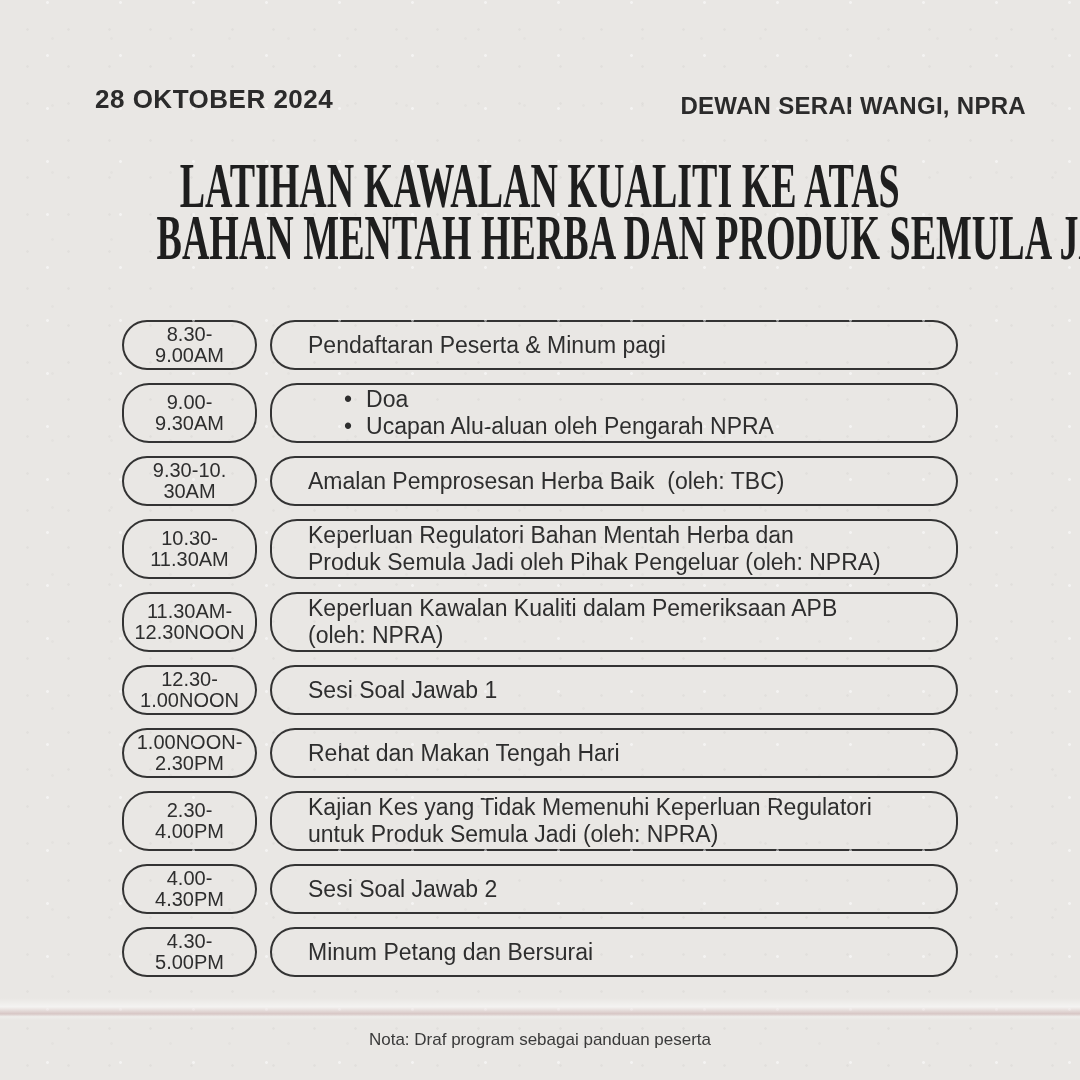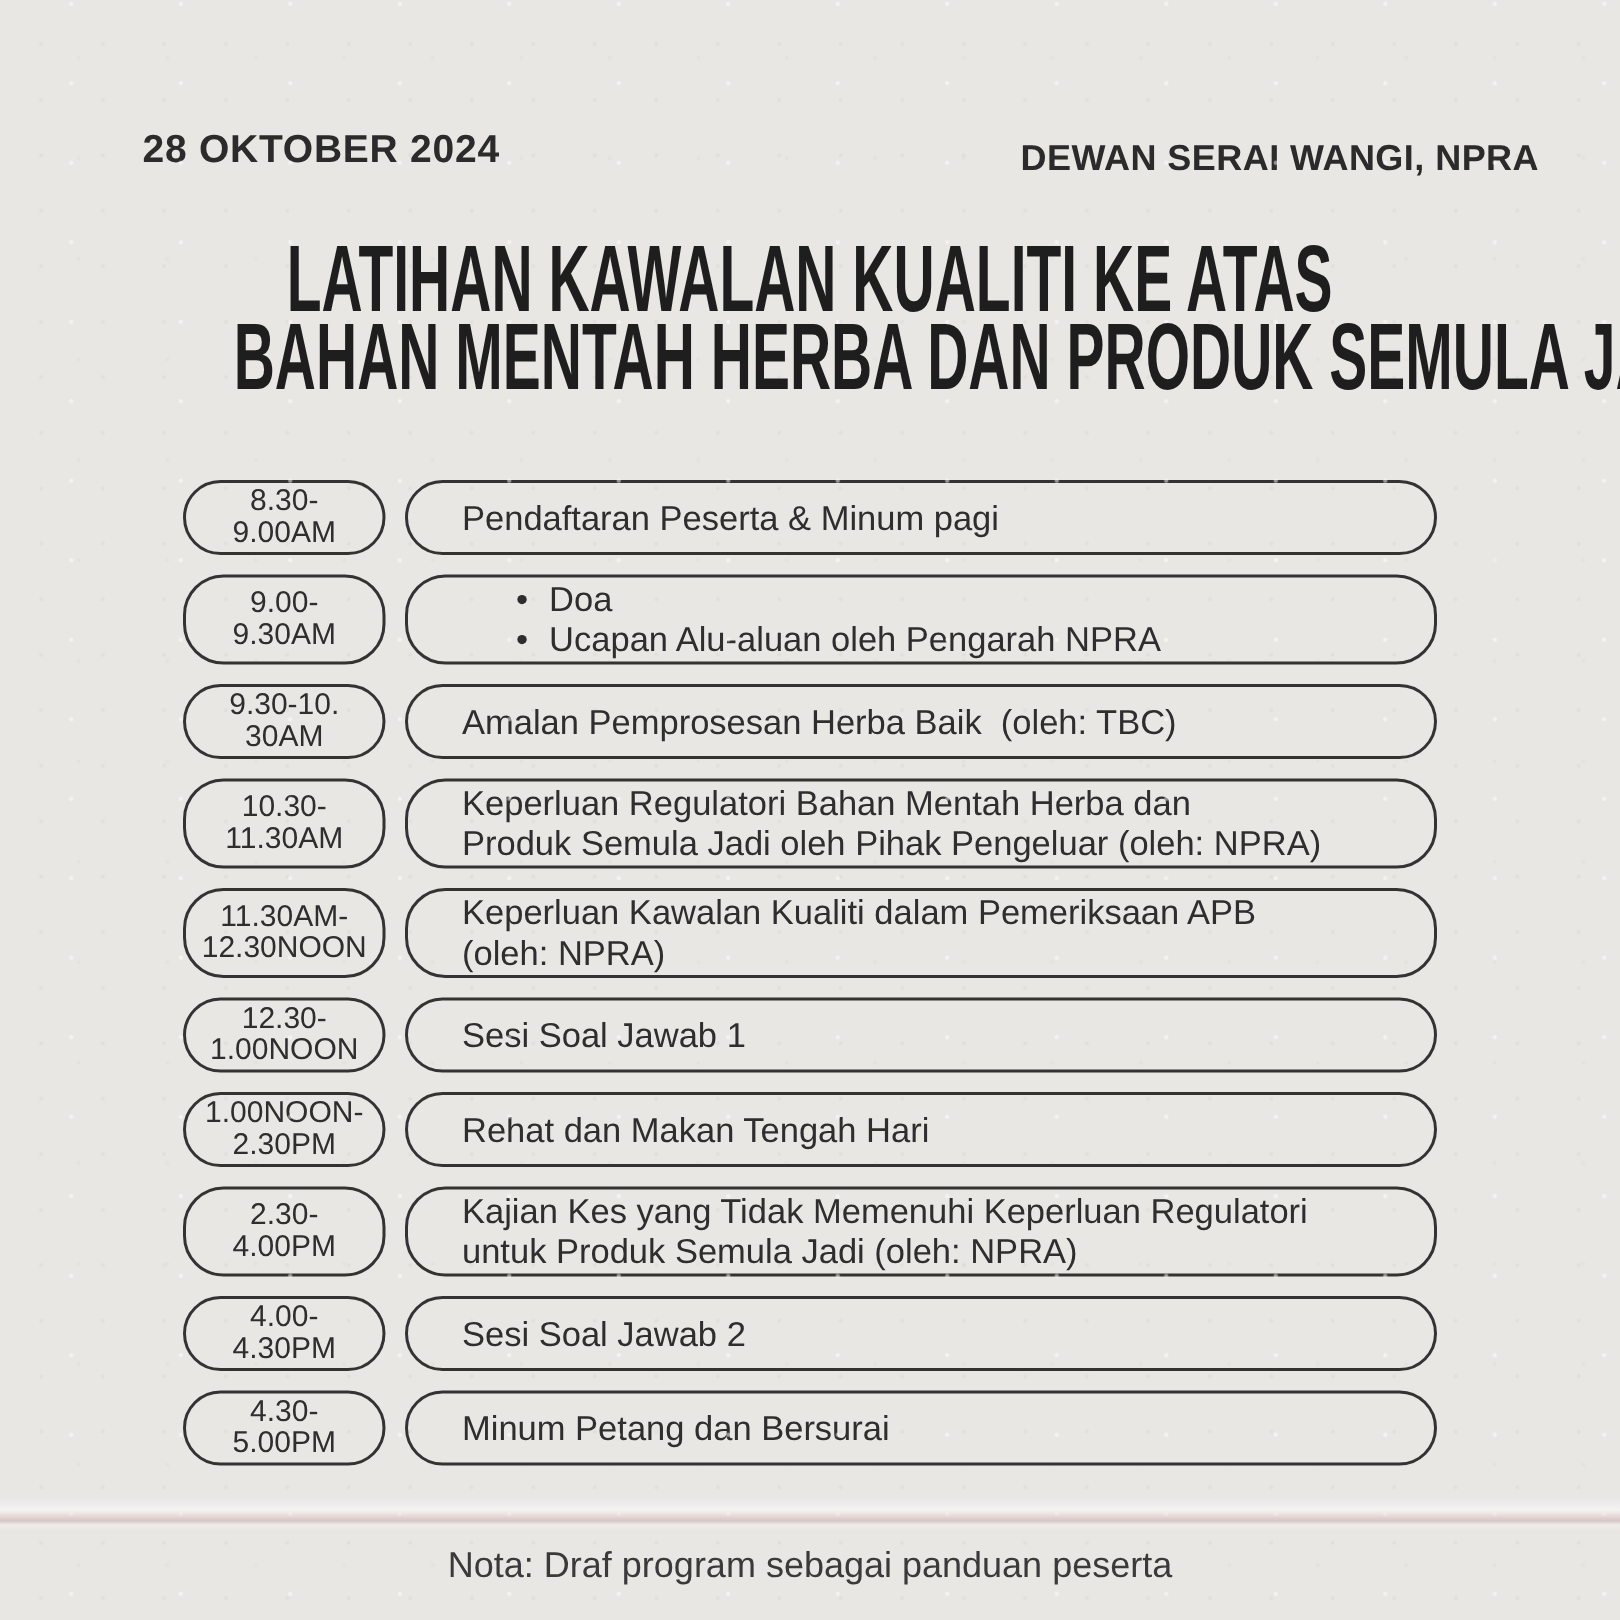--- a/index.html
+++ b/index.html
@@ -22,21 +22,21 @@
     background-position: 7px 11px, 23px 5px, 11px 29px;
     pointer-events: none;
   }
   .header {
     display: flex; justify-content: space-between; align-items: flex-start;
     padding: 84px 54px 0 95px;
   }
   .date { font-size: 26px; font-weight: bold; letter-spacing: 0.5px; color: #2b2b2b; }
   .venue { font-size: 24px; font-weight: bold; letter-spacing: 0.3px; margin-top: 8px; color: #2b2b2b; }
 
-  .title { margin-top: 40px; text-align: center; }
+  .title { margin-top: 40px; text-align: center; font-family: Liberation Serif, serif; }
   .title-row { height: 52px; line-height: 52px; }
   .title-line {
     display: inline-block;
     font-size: 50px; font-weight: bold; color: #1e1e1e;
     transform: scale(0.76, 1.26); transform-origin: center;
     white-space: nowrap; letter-spacing: 0px;
   }
 
   .schedule { margin: 56px 122px 0 122px; }
   .row { display: flex; gap: 13px; height: 50px; margin-bottom: 13px; }
@@ -66,21 +66,21 @@
     background: linear-gradient(to bottom,
       rgba(255,255,255,0) 0%,
       rgba(255,255,255,0.5) 40%,
       rgba(193,158,158,0.45) 72%,
       rgba(255,255,255,0.25) 85%,
       rgba(255,255,255,0) 100%);
     pointer-events: none;
   }
   .note {
     position: absolute; top: 1030px; left: 0; width: 100%;
-    text-align: center; font-size: 24px; color: #3a3a3a;
+    text-align: center; font-size: 17px; color: #3a3a3a;
   }
 </style>
 </head>
 <body style="background: rgb(233, 231, 228); color: rgb(38, 38, 38);">
 
 <div class="poster">
   <div class="texture"></div>
 
   <header class="header">
     <div class="date">28 OKTOBER 2024</div>

